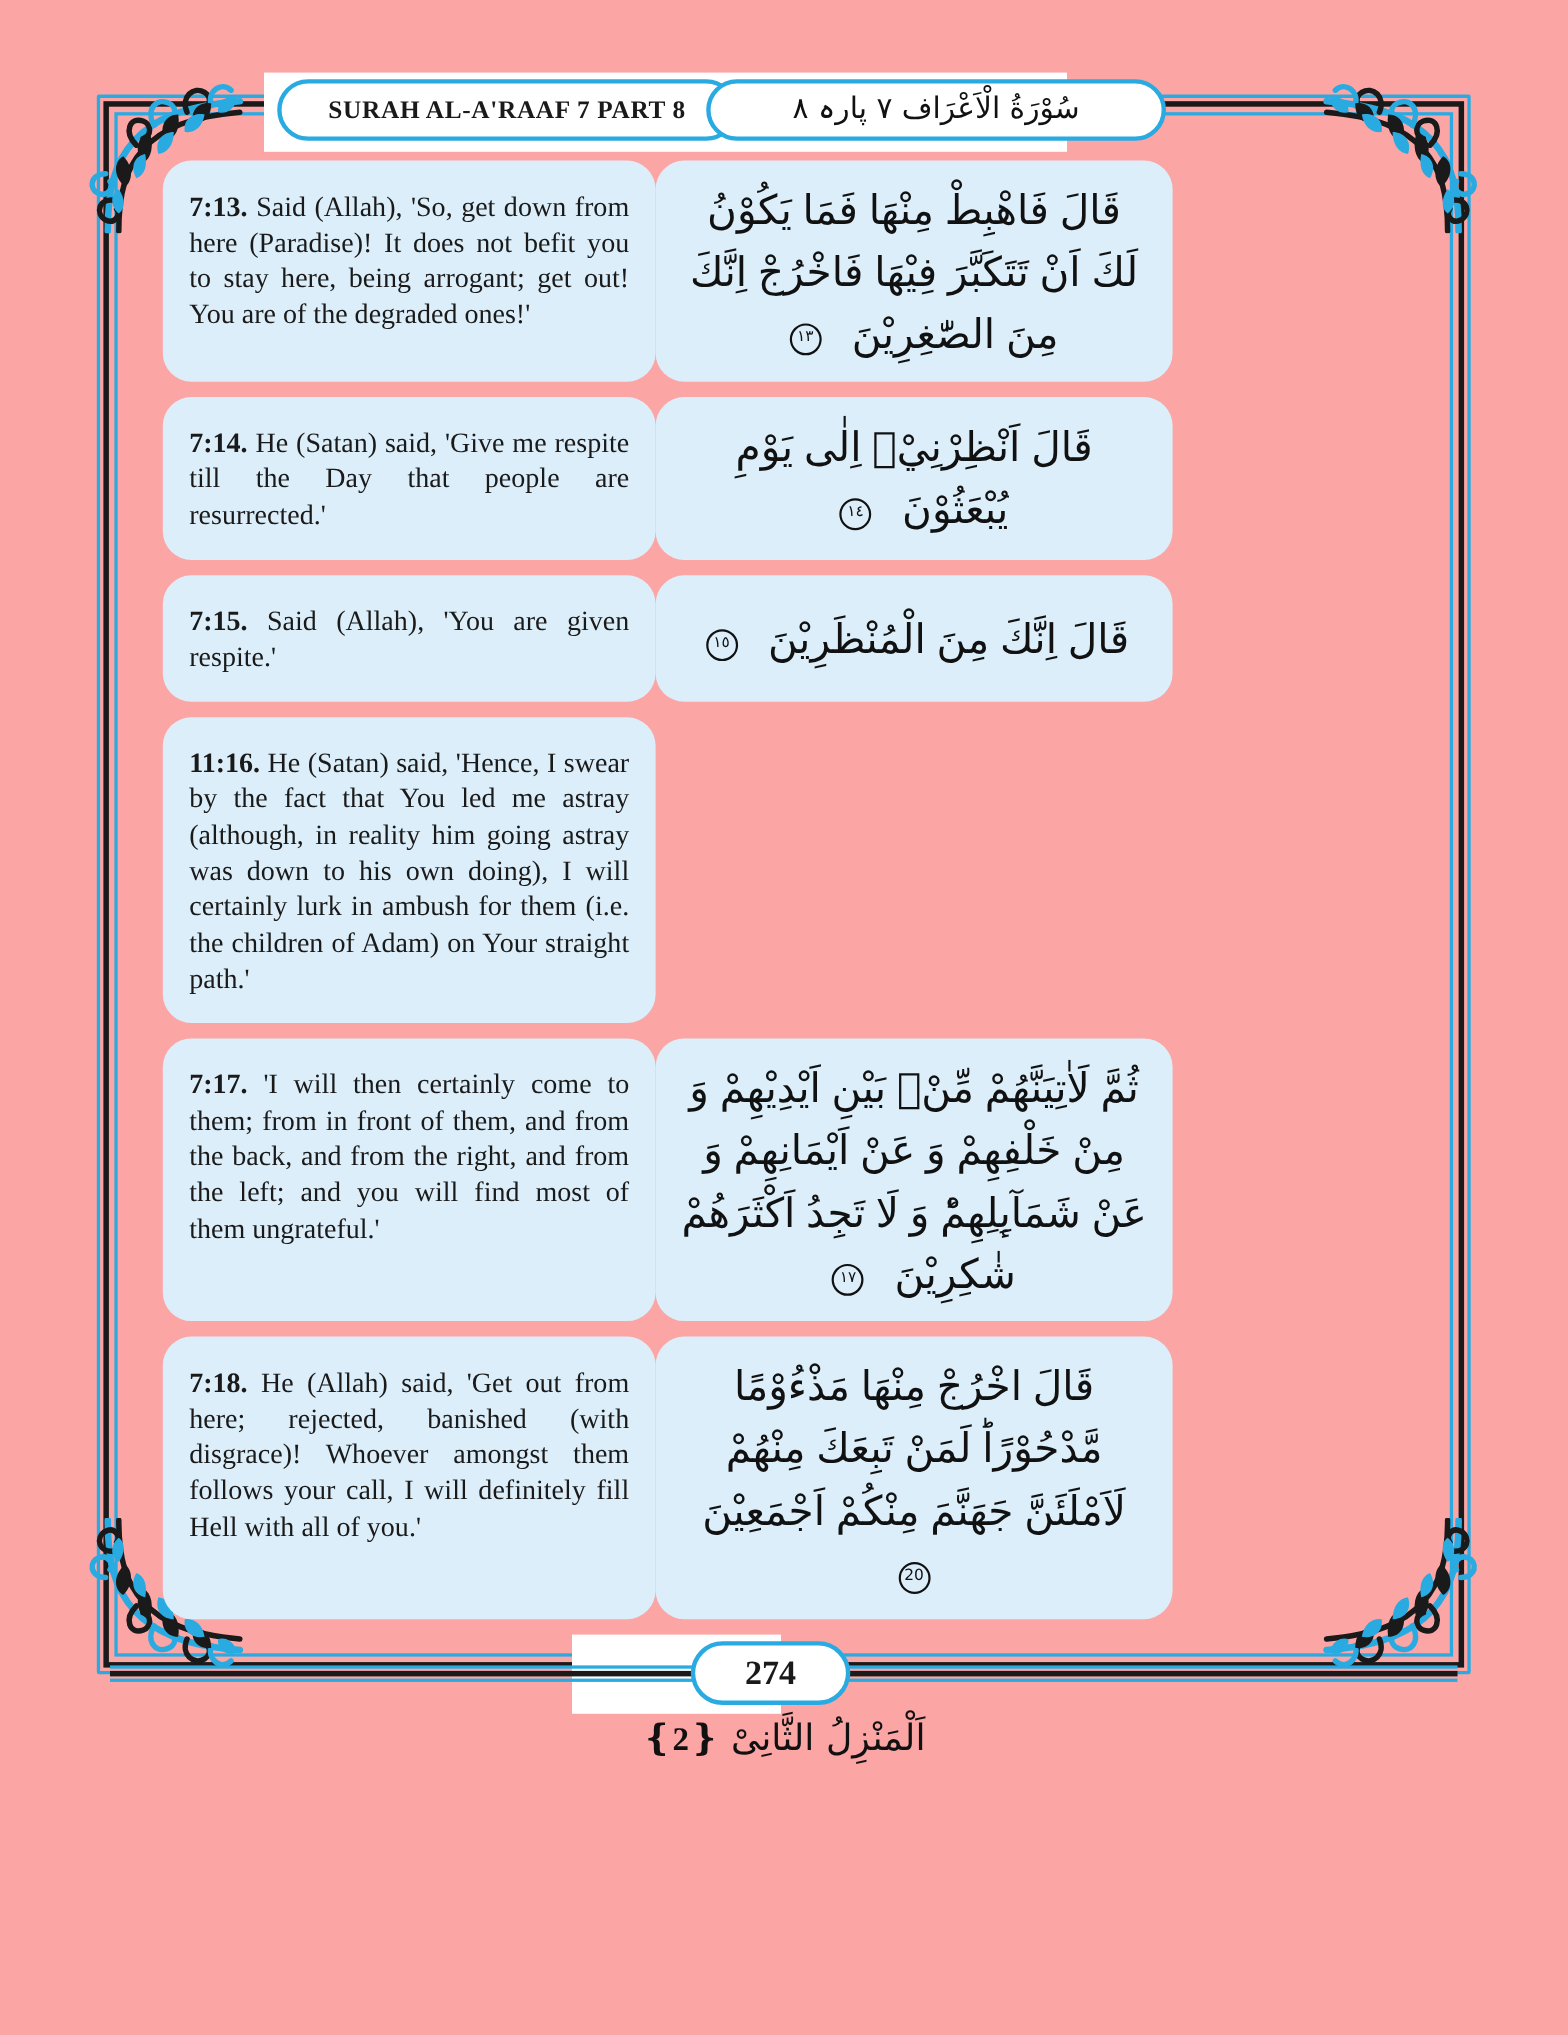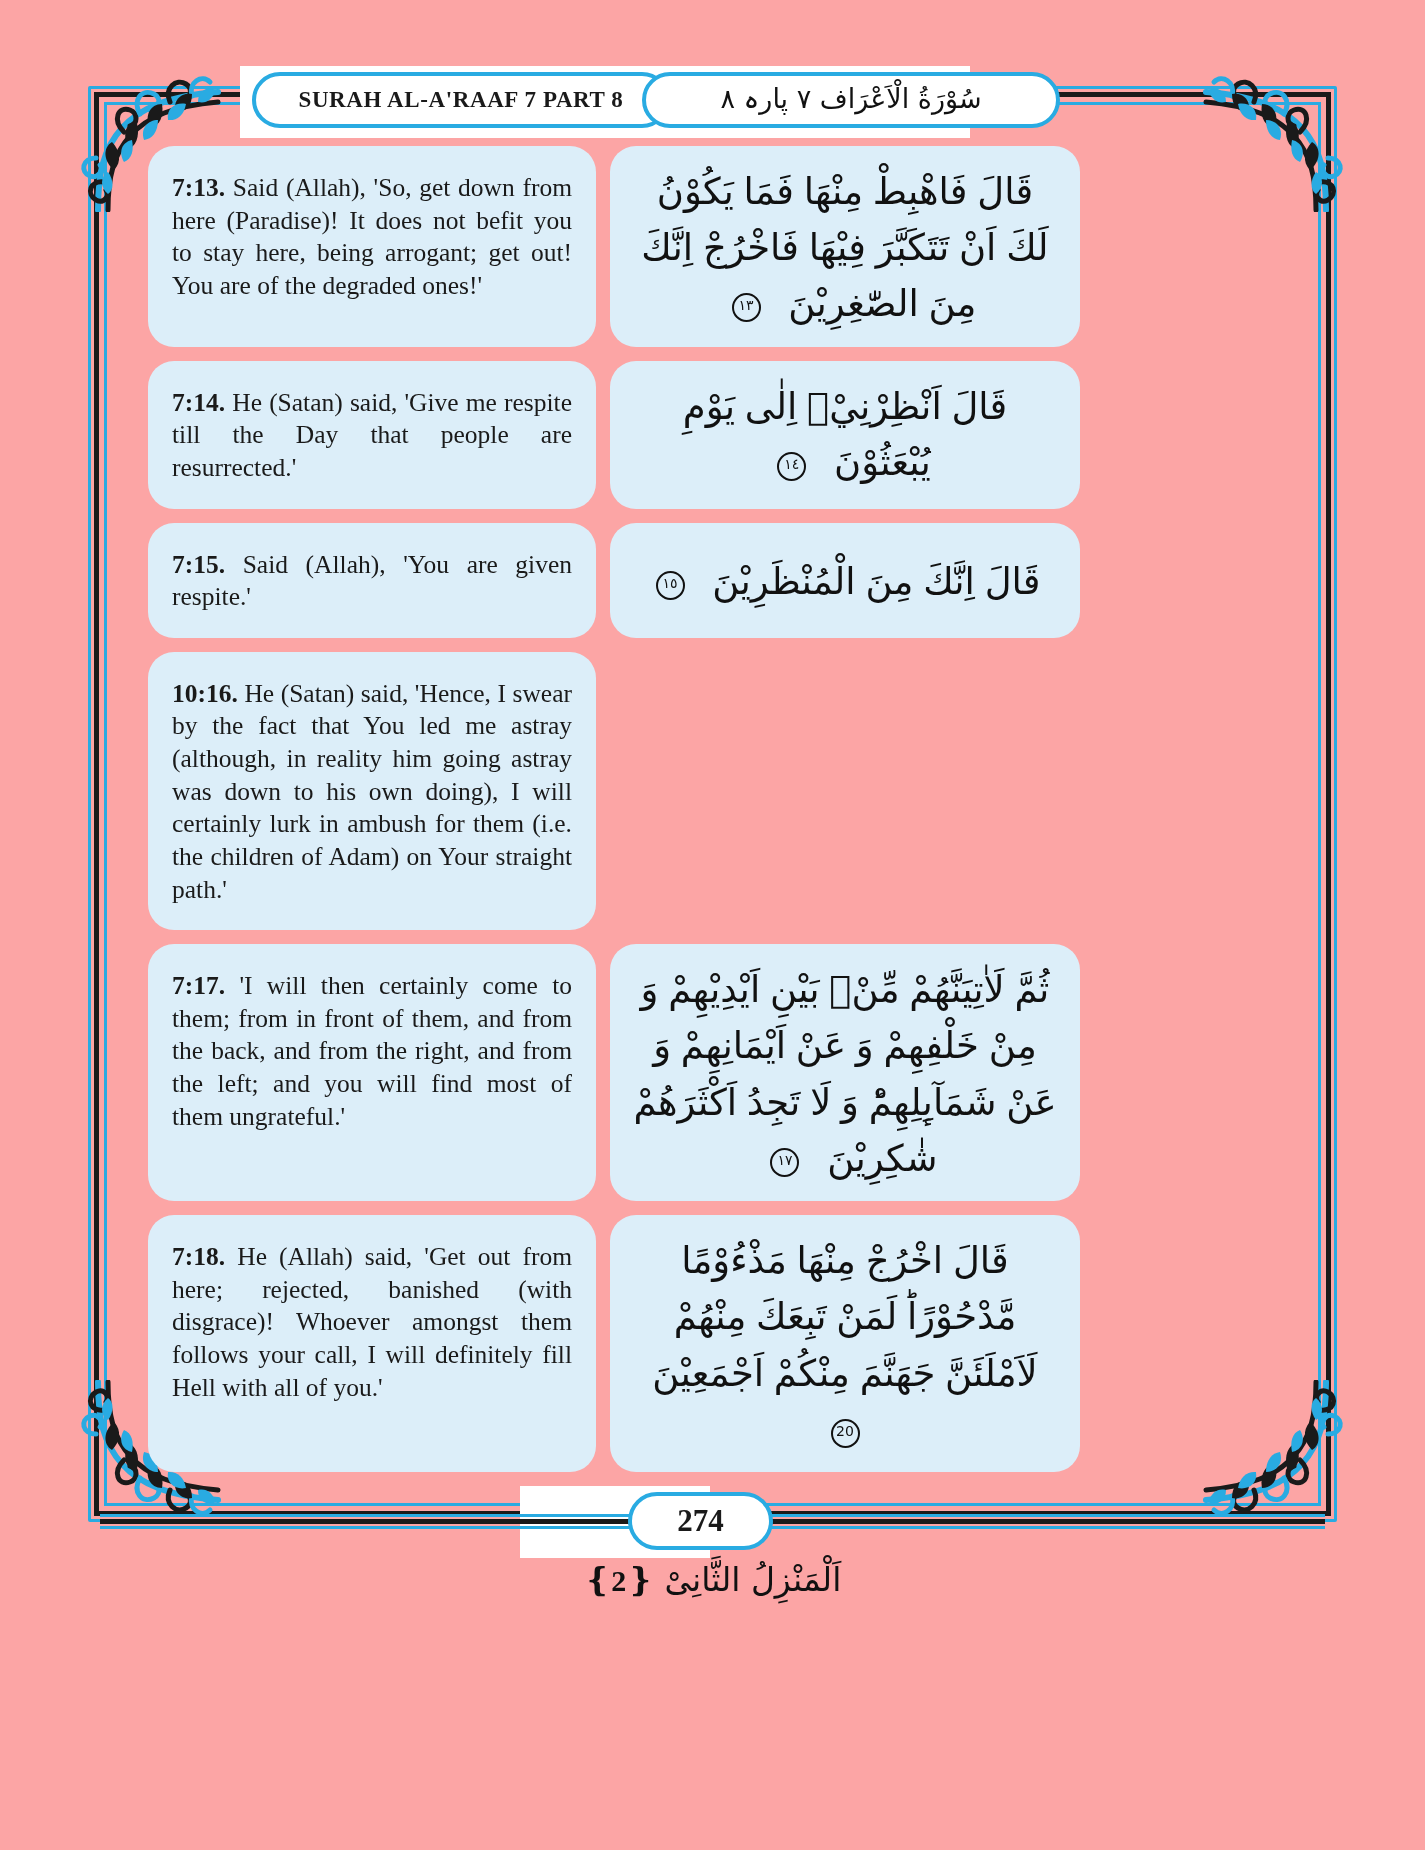--- a/index.html
+++ b/index.html
@@ -133,21 +133,20 @@
 
   
   #verses {
     position: absolute;
     left: 148px;
     top: 146px;
     width: 1132px;
   }
   .verse-row {
     display: flex;
-    gap: 14px;
     margin-bottom: 14px;
     align-items: stretch;
   }
   .cell {
     background: #DCEEF9;
     border-radius: 26px;
     box-sizing: border-box;
   }
   .cell-en {
     width: 448px;
@@ -426,21 +425,21 @@
       <div class="cell cell-ar" style="display:flex;align-items:center;justify-content:center;padding-left:10px;">
         <div>
           <span>قَالَ اِنَّكَ مِنَ الْمُنْظَرِيْنَ</span>
           <span class="ayah-mark">١٥</span>
         </div>
       </div>
     </div>
 
     <div class="verse-row">
       <div class="cell cell-en">
-        <span class="vnum">10:16.</span>
+        <span class="vnum">11:16.</span>
         <span>He (Satan) said, 'Hence, I swear by the fact that You led me astray (although, in reality him going astray was down to his own doing), I will certainly lurk in ambush for them (i.e. the children of Adam) on Your straight path.'</span>
       </div>
     </div>
 
     <div class="verse-row">
       <div class="cell cell-en">
         <span class="vnum">7:17.</span>
         <span>'I will then certainly come to them; from in front of them, and from the back, and from the right, and from the left; and you will find most of them ungrateful.'</span>
       </div>
       <div class="cell cell-ar">

